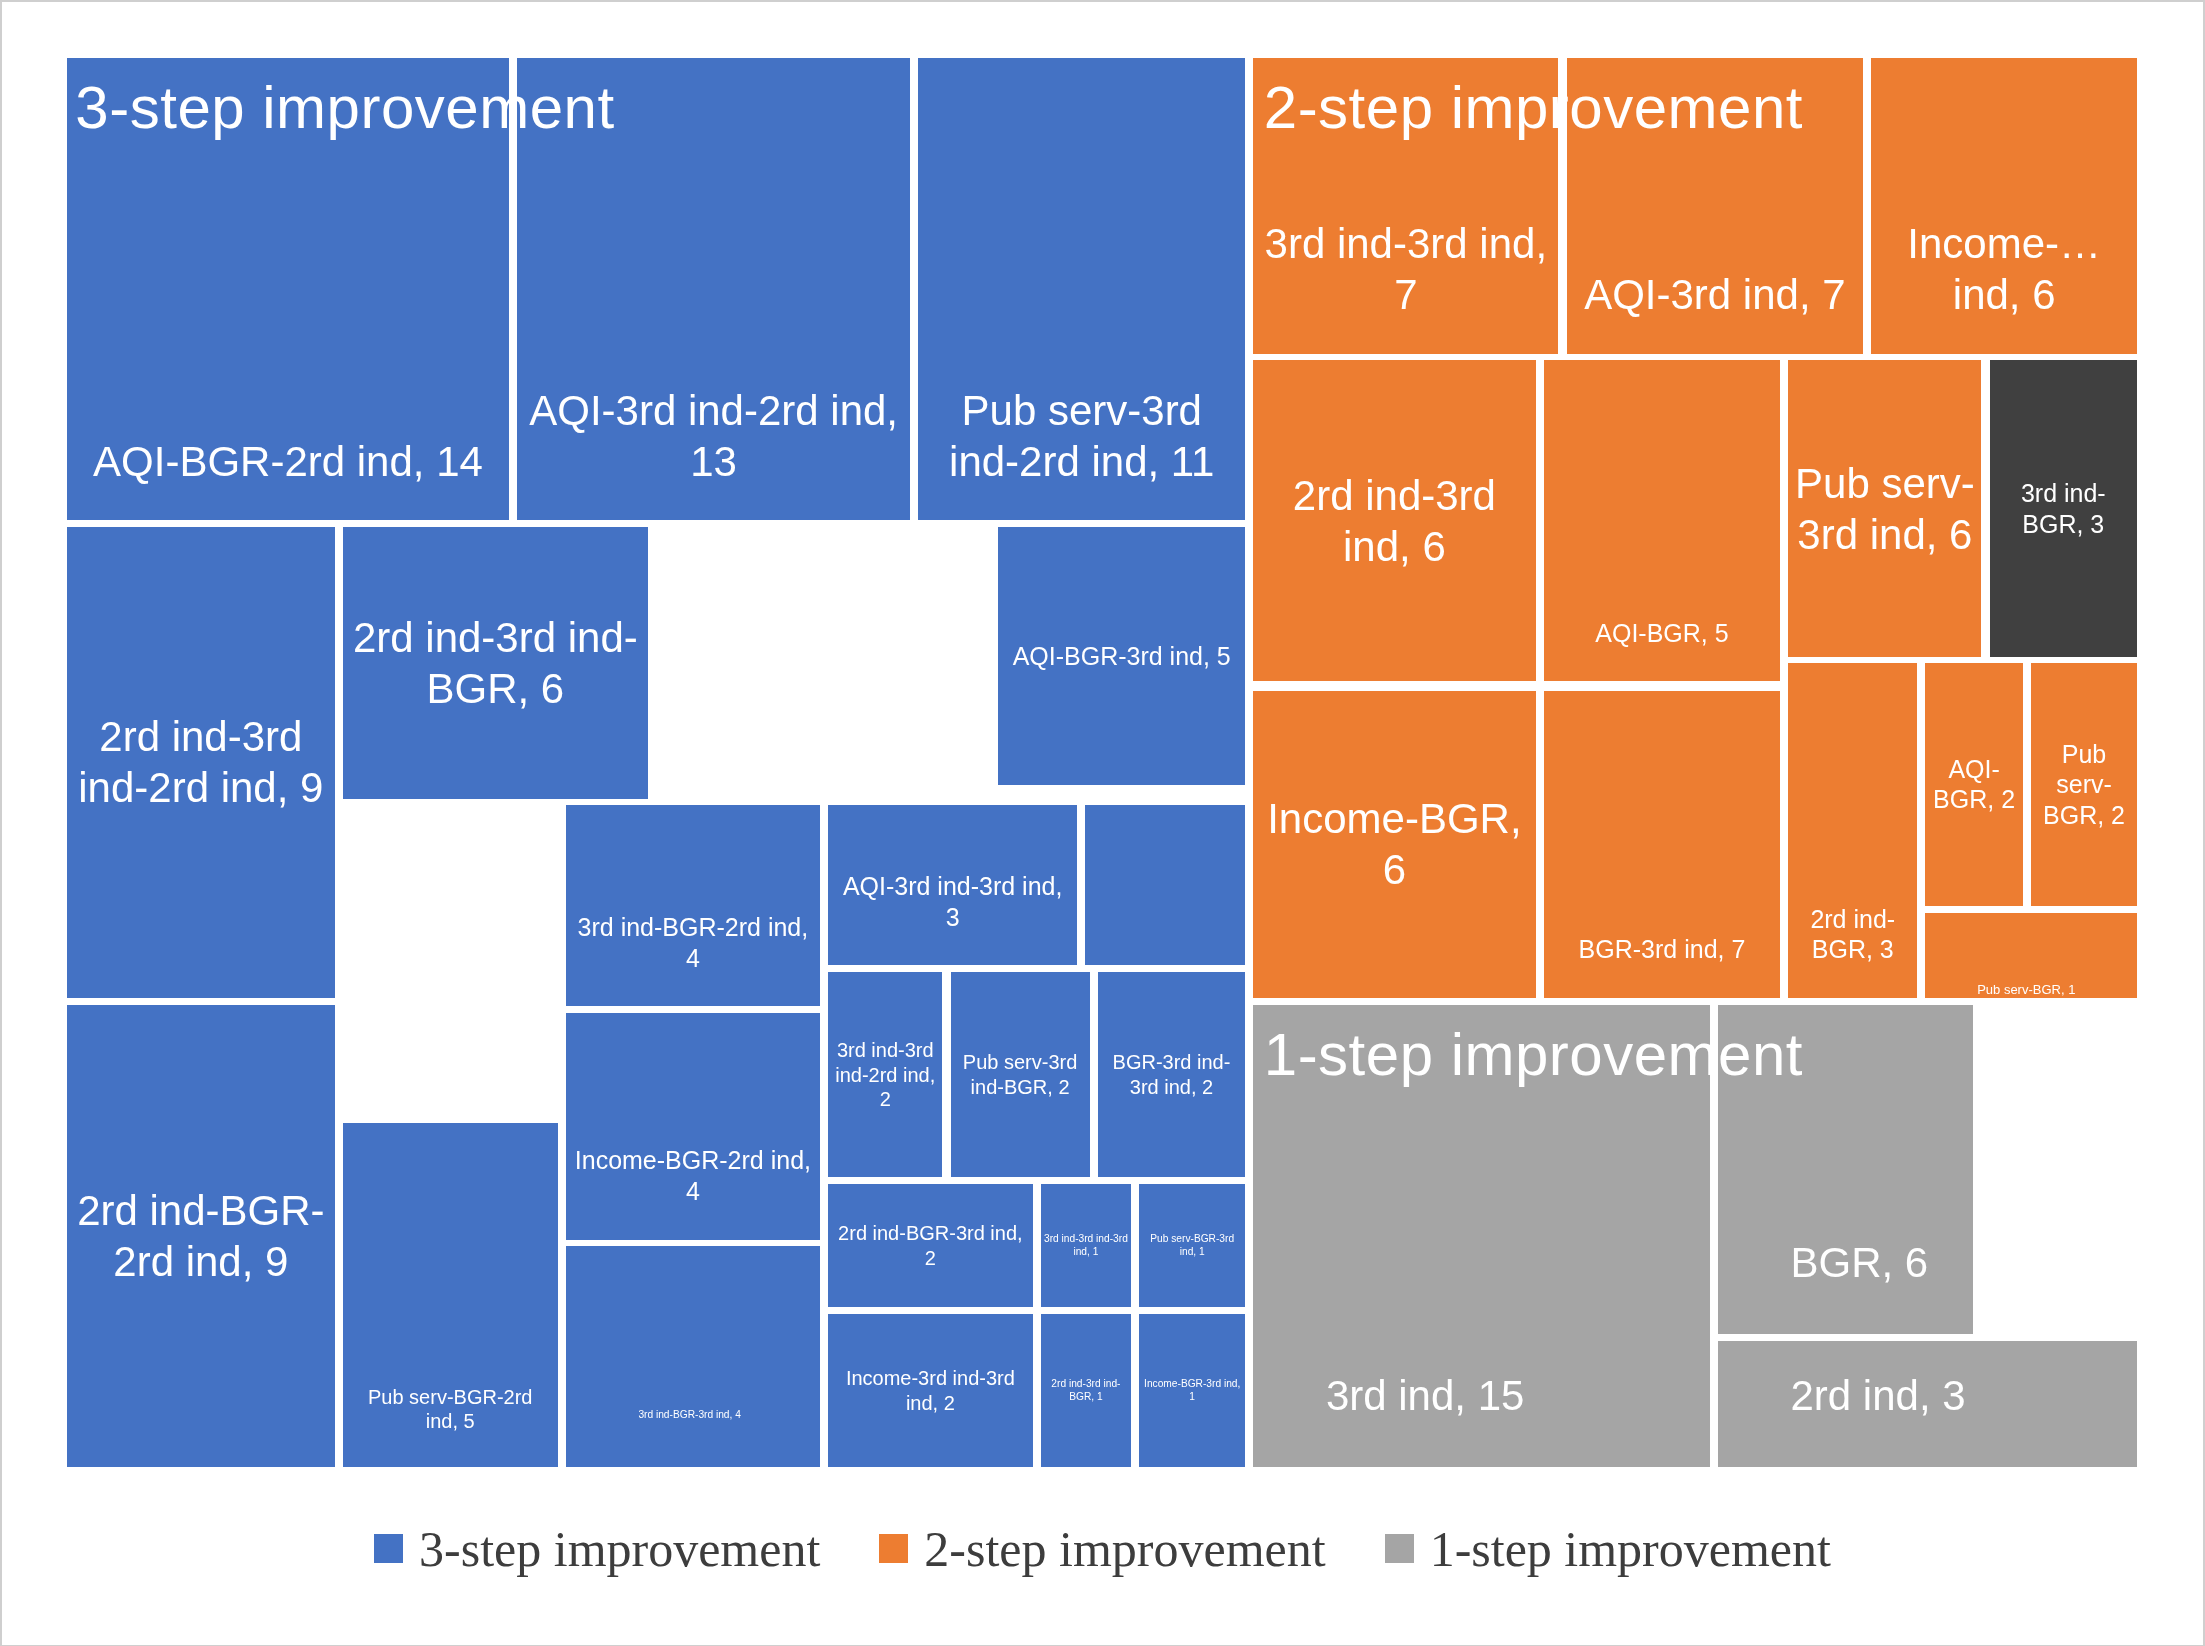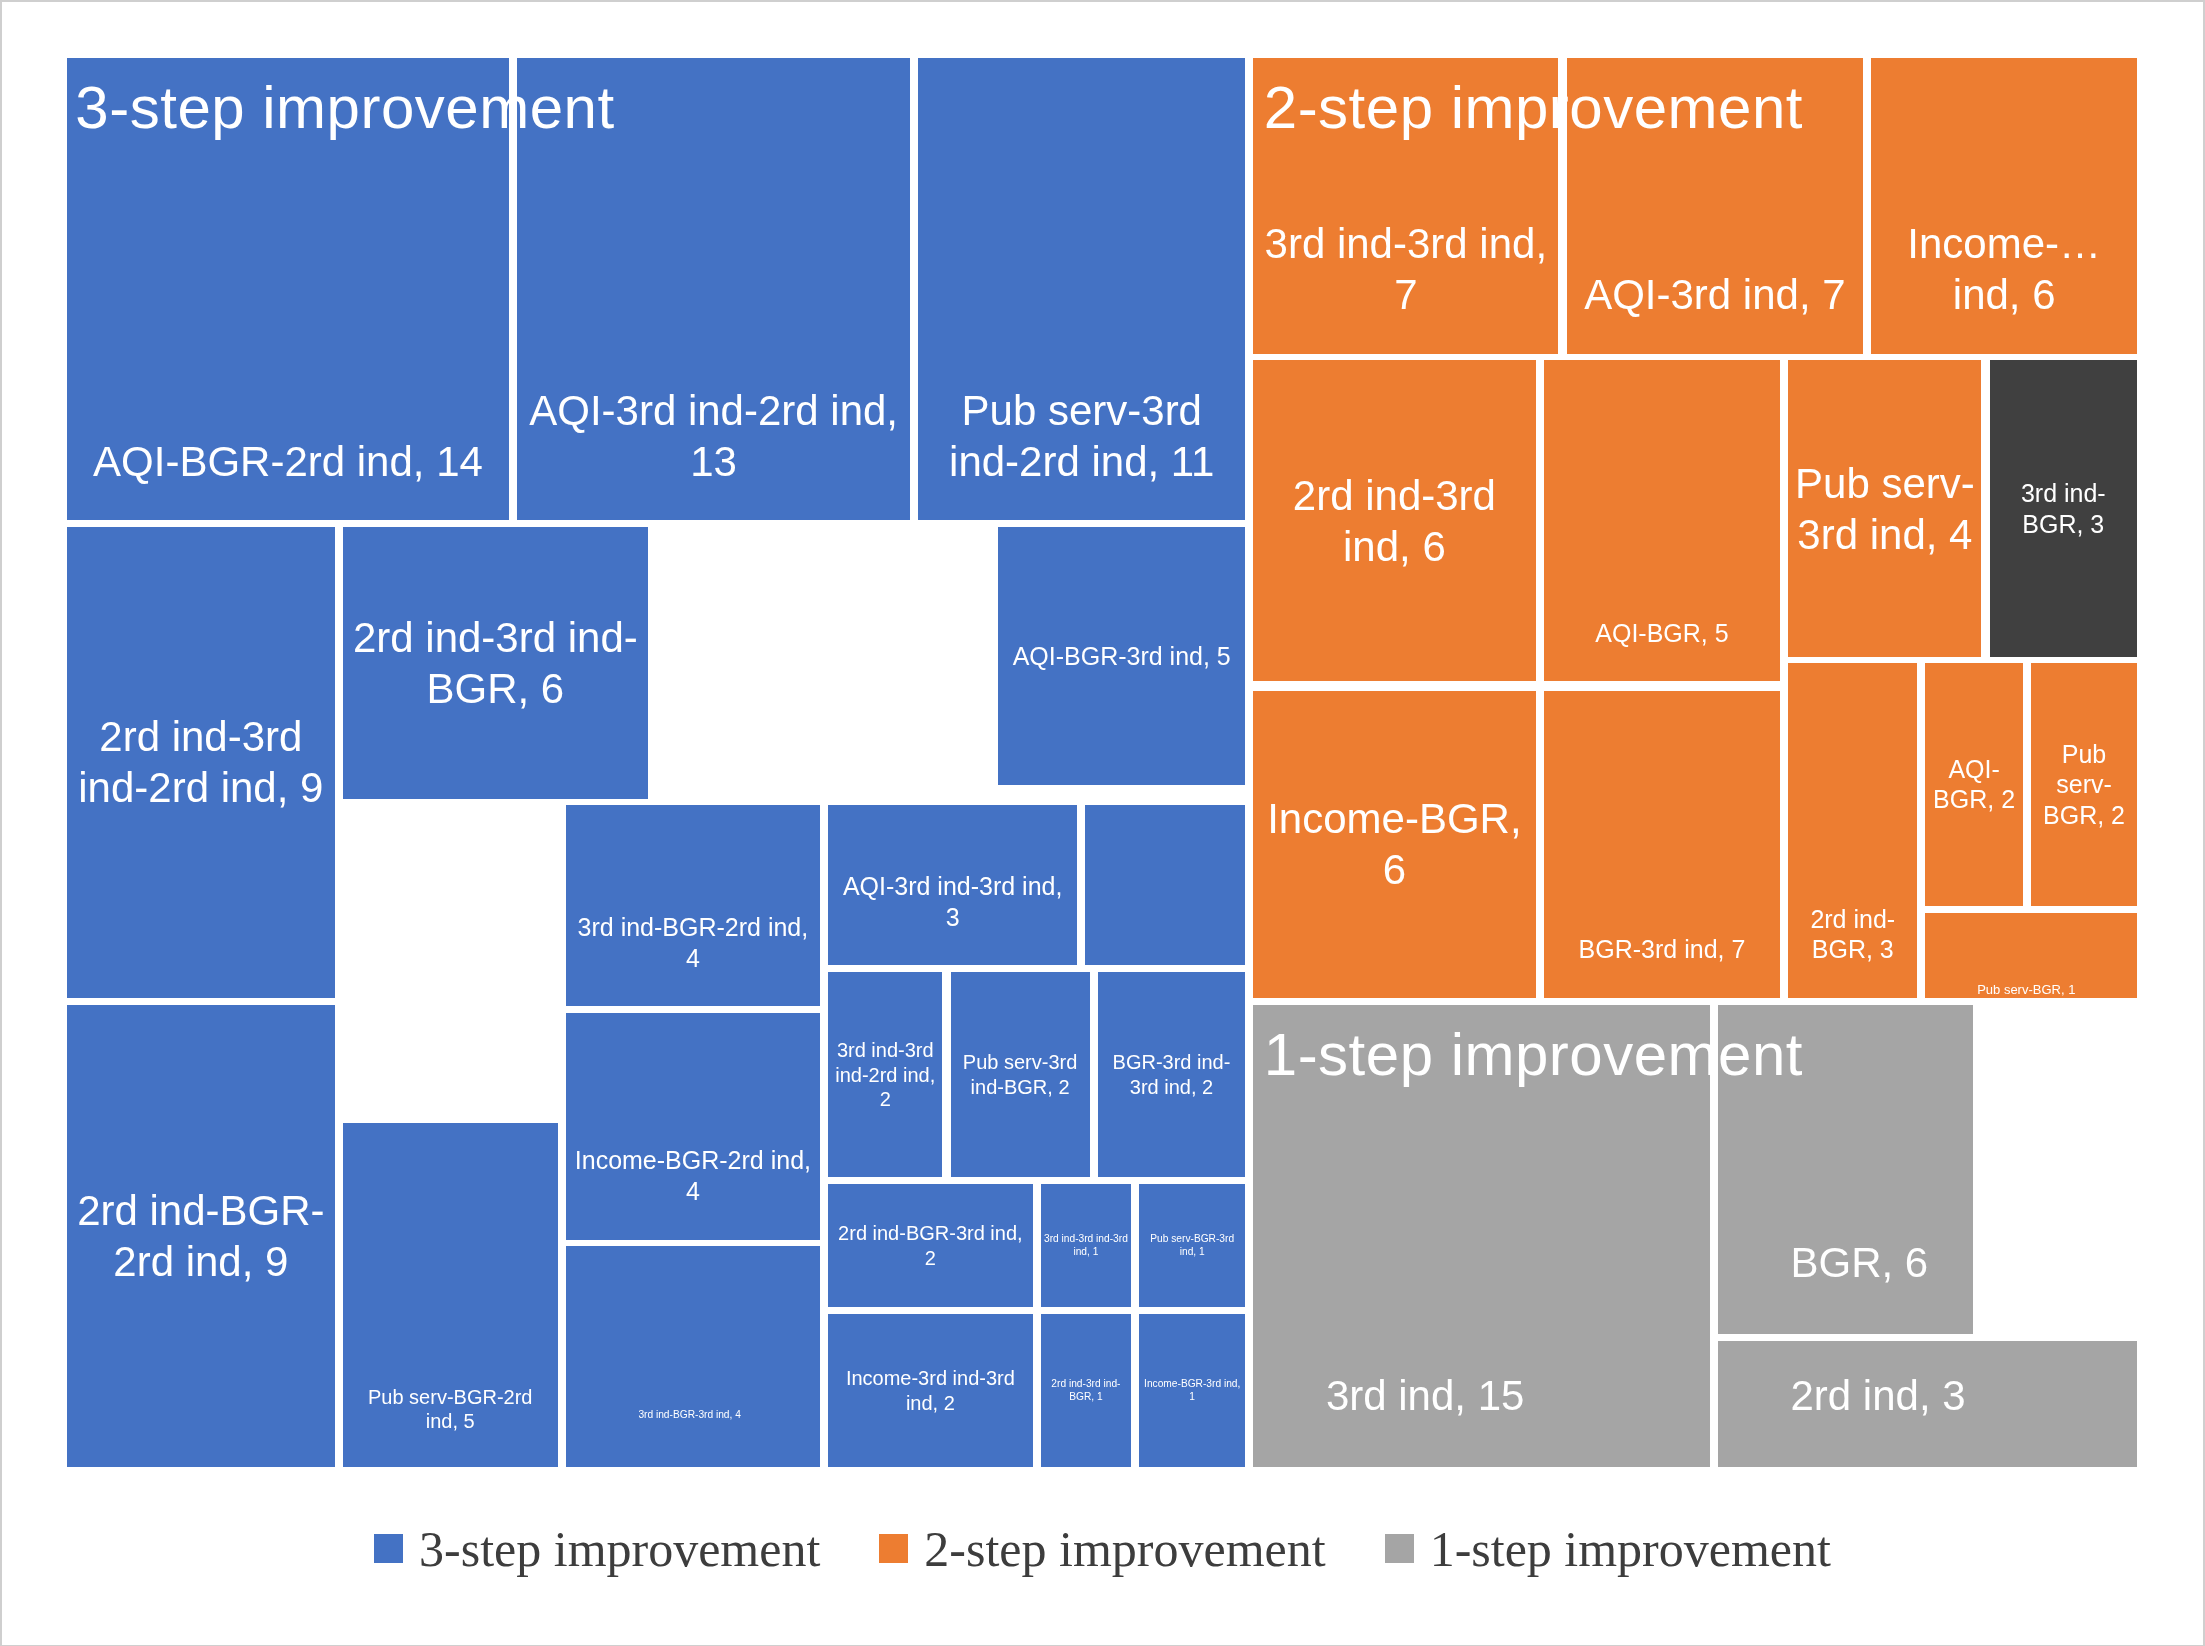--- a/index.html
+++ b/index.html
@@ -125,21 +125,21 @@
       <div class="cell sz-lg pos-low" style="left: 87%; top: 0%; width: 13%; height: 21.2%; background: rgb(237, 125, 49);">
         <span>Income-… ind, 6</span>
       </div>
       <div class="cell sz-lg pos-center" style="left: 57.2%; top: 21.4%; width: 13.8%; height: 23%; background: rgb(237, 125, 49);">
         <span>2rd ind-3rd ind, 6</span>
       </div>
       <div class="cell sz-md pos-low" style="left: 71.2%; top: 21.4%; width: 11.6%; height: 23%; background: rgb(237, 125, 49);">
         <span>AQI-BGR, 5</span>
       </div>
       <div class="cell sz-lg pos-center" style="left: 83%; top: 21.4%; width: 9.5%; height: 21.3%; background: rgb(237, 125, 49);">
-        <span>Pub serv-3rd ind, 4</span>
+        <span>Pub serv-3rd ind, 6</span>
       </div>
       <div class="cell sz-md pos-center" style="left: 92.7%; top: 21.4%; width: 7.3%; height: 21.3%; background: #404040;">
         <span>3rd ind-BGR, 3</span>
       </div>
       <div class="cell sz-lg pos-center" style="left: 57.2%; top: 44.8%; width: 13.8%; height: 22%; background: rgb(237, 125, 49);">
         <span>Income-BGR, 6</span>
       </div>
       <div class="cell sz-md pos-low" style="left: 71.2%; top: 44.8%; width: 11.6%; height: 22%; background: rgb(237, 125, 49);">
         <span>BGR-3rd ind, 7</span>
       </div>

